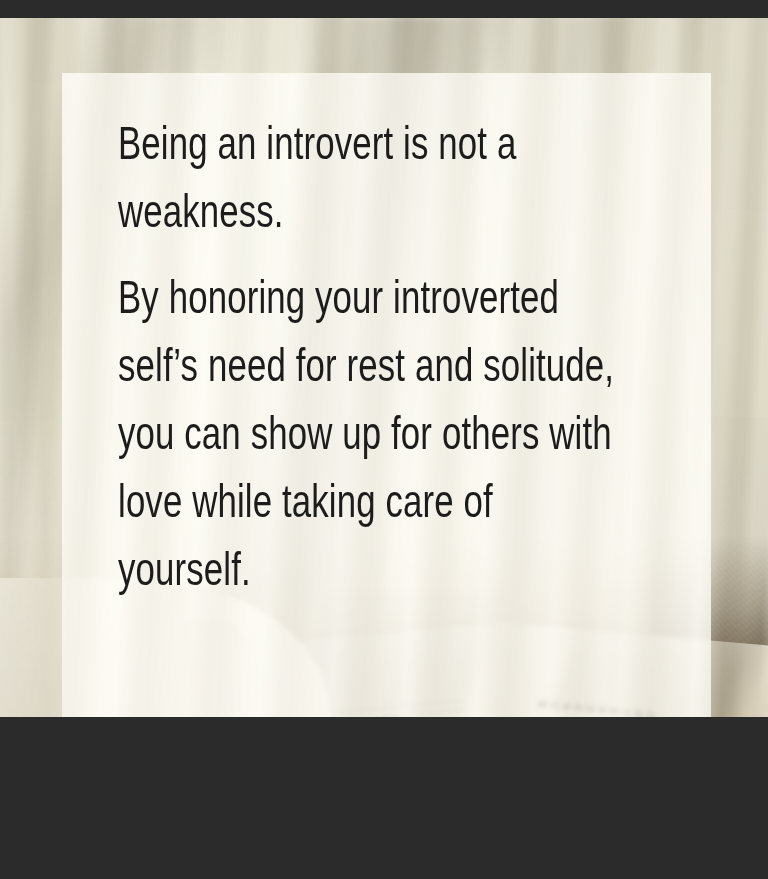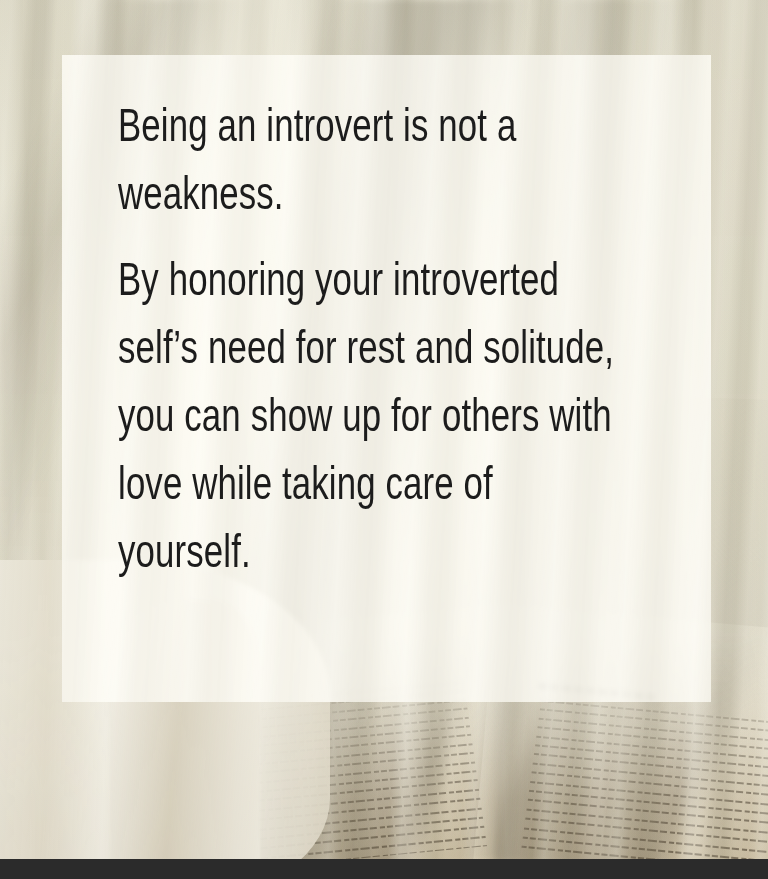--- a/index.html
+++ b/index.html
@@ -9,23 +9,24 @@
     background: #2b2b2b;
   }
   body {
     font-family: "Liberation Sans", sans-serif;
   }
 
   
   #stage {
     position: relative;
     width: 768px;
-    height: 859px;
+    height: 699px;
     overflow: hidden;
     background: #bef264;
+    margin-top: 18px;
   }
 
   
   .bg-layer { position: absolute; inset: 0; }
 
   
   .bg-floor {
     background:
       linear-gradient(100deg,
         #b9a181 0%, #c9b294 18%, #b59b79 34%,

